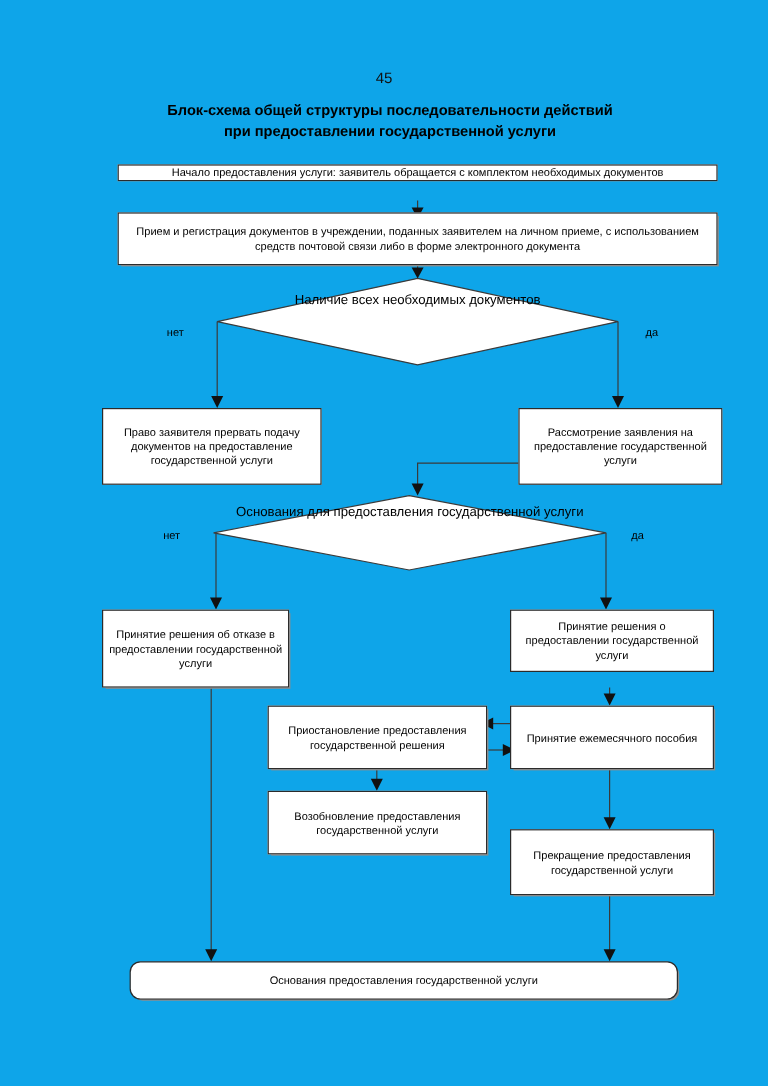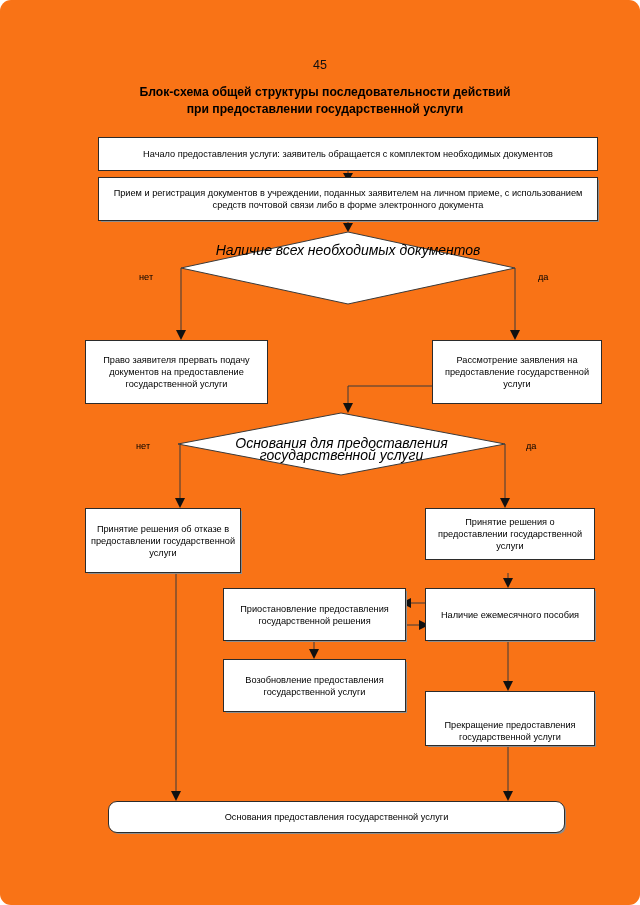--- a/index.html
+++ b/index.html
@@ -8,23 +8,22 @@
     background: #ffffff;
   }
   body {
     font-family: "Liberation Sans", sans-serif;
     color: #000;
   }
   #page {
     position: relative;
     width: 640px;
     height: 905px;
-    background: #f97316;
+    background: #0ea5e9;
     overflow: hidden;
-    border-radius: 11px;
   }
   .page-number {
     position: absolute;
     left: 0;
     top: 58px;
     width: 640px;
     text-align: center;
     font-size: 12.5px;
     color: #111;
   }
@@ -64,25 +63,24 @@
   }
   .diamond-wrap svg {
     display: block;
     overflow: visible;
   }
   .diamond-label {
     position: absolute;
     left: 0;
     width: 100%;
     text-align: center;
-    font-size: 14px;
+    font-size: 11px;
     line-height: 12px;
     color: #000;
     pointer-events: none;
-    font-style: italic;
   }
   .branch-label {
     position: absolute;
     font-size: 9.2px;
     color: #000;
     white-space: nowrap;
   }
   .edges {
     position: absolute;
     left: 0;
@@ -151,21 +149,21 @@
     <polyline points="508,641 508,683"></polyline>
     <polygon class="arrowhead" points="503,681 513,681 508,691"></polygon>
 
     <polyline points="176,573 176,793"></polyline>
     <polygon class="arrowhead" points="171,791 181,791 176,801"></polygon>
 
     <polyline points="508,746 508,793"></polyline>
     <polygon class="arrowhead" points="503,791 513,791 508,801"></polygon>
   </svg>
 
-  <div class="node" style="left:98px; top:137px; width:500px; height:34px;">
+  <div class="node" style="left:98px; top:137px; width:500px; height:14px;">
     <span>Начало предоставления услуги: заявитель обращается с комплектом необходимых документов</span>
   </div>
 
   <div class="node shadowed" style="left:98px; top:177px; width:500px; height:44px;">
     <span>Прием и регистрация документов в учреждении, поданных заявителем на личном приеме, с использованием средств почтовой связи либо в форме электронного документа</span>
   </div>
 
   <div class="diamond-wrap" style="left:181px; top:232px; width:334px; height:72px;">
     <svg width="334" height="72" viewBox="0 0 334 72">
       <polygon points="167,0 334,36 167,72 0,36" fill="#ffffff" stroke="#3a3a3a" stroke-width="1"></polygon>
@@ -181,47 +179,47 @@
   </div>
 
   <div class="node" style="left:432px; top:340px; width:170px; height:64px;">
     <span>Рассмотрение заявления на предоставление государственной услуги</span>
   </div>
 
   <div class="diamond-wrap" style="left:178px; top:413px; width:327px; height:62px;">
     <svg width="327" height="62" viewBox="0 0 327 62">
       <polygon points="163,0 327,31 163,62 0,31" fill="#ffffff" stroke="#3a3a3a" stroke-width="1"></polygon>
     </svg>
-    <div class="diamond-label" style="top:8px;margin-top:16px;">Основания для предоставления государственной услуги</div>
+    <div class="diamond-label" style="top:8px;">Основания для предоставления государственной услуги</div>
   </div>
 
   <div class="branch-label" style="left:136px; top:441px;">нет</div>
   <div class="branch-label" style="left:526px; top:441px;">да</div>
 
   <div class="node shadowed" style="left:85px; top:508px; width:156px; height:65px;">
     <span>Принятие решения об отказе в предоставлении государственной услуги</span>
   </div>
 
   <div class="node" style="left:425px; top:508px; width:170px; height:52px;">
     <span>Принятие решения о предоставлении государственной услуги</span>
   </div>
 
   <div class="node shadowed" style="left:223px; top:588px; width:183px; height:53px;">
     <span>Приостановление предоставления государственной решения</span>
   </div>
 
   <div class="node shadowed" style="left:425px; top:588px; width:170px; height:53px;">
-    <span>Наличие ежемесячного пособия</span>
+    <span>Принятие ежемесячного пособия</span>
   </div>
 
   <div class="node shadowed" style="left:223px; top:659px; width:183px; height:53px;">
     <span>Возобновление предоставления государственной услуги</span>
   </div>
 
-  <div class="node shadowed" style="left:425px; top:691px; width:170px; height:55px;align-items:flex-end;">
+  <div class="node shadowed" style="left:425px; top:691px; width:170px; height:55px;">
     <span>Прекращение предоставления государственной услуги</span>
   </div>
 
   <div class="node rounded shadowed" style="left:108px; top:801px; width:457px; height:32px;">
     <span>Основания предоставления государственной услуги</span>
   </div>
 
 </div>
 
 </body></html>

